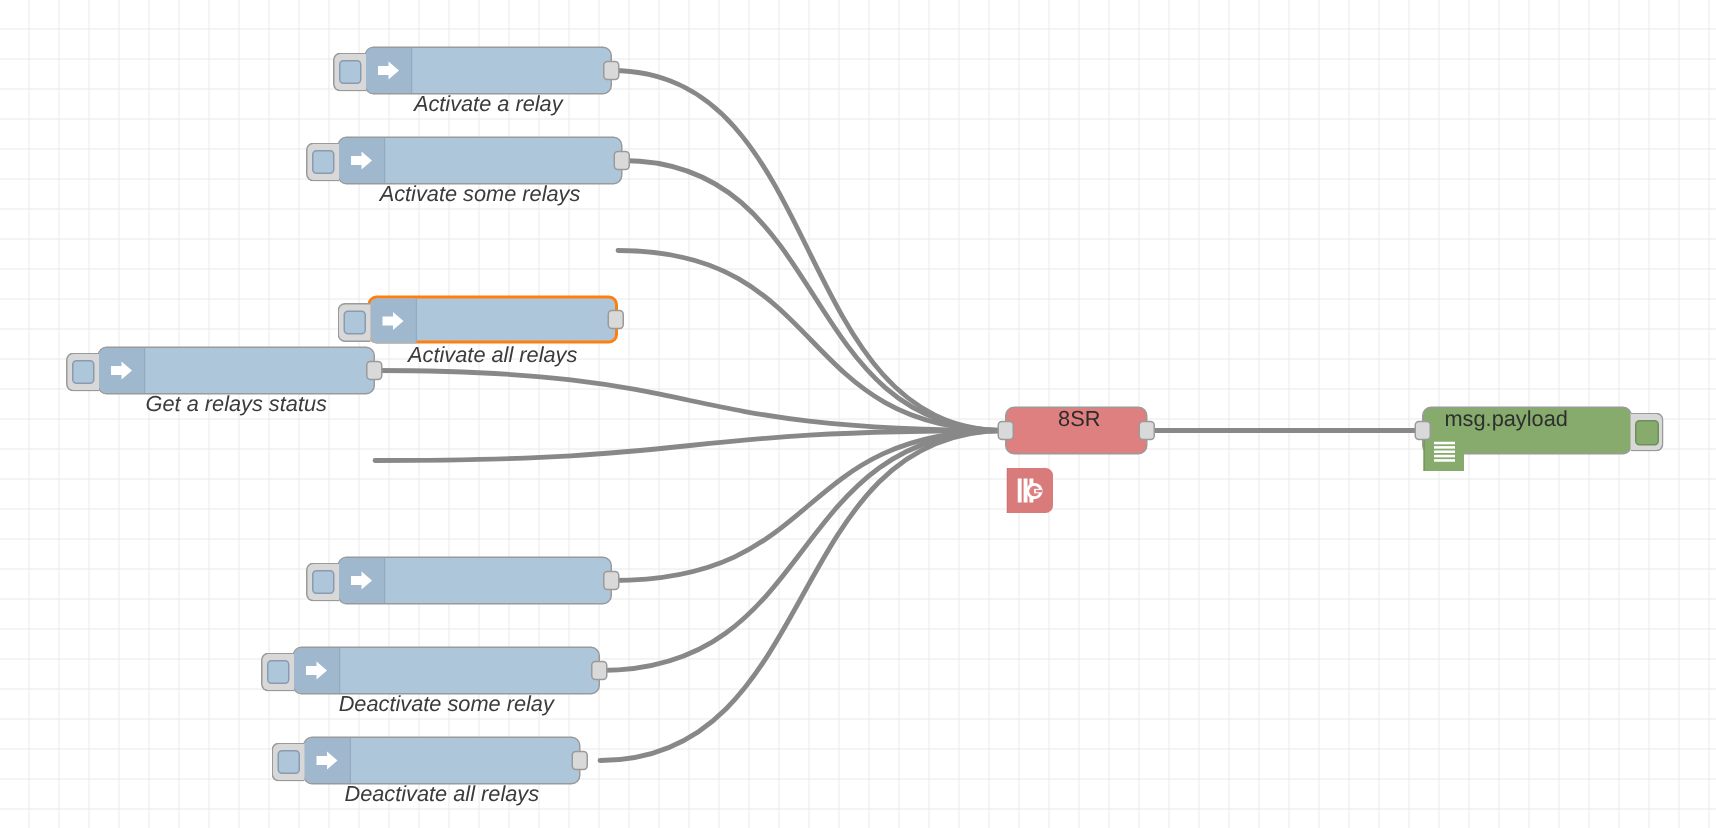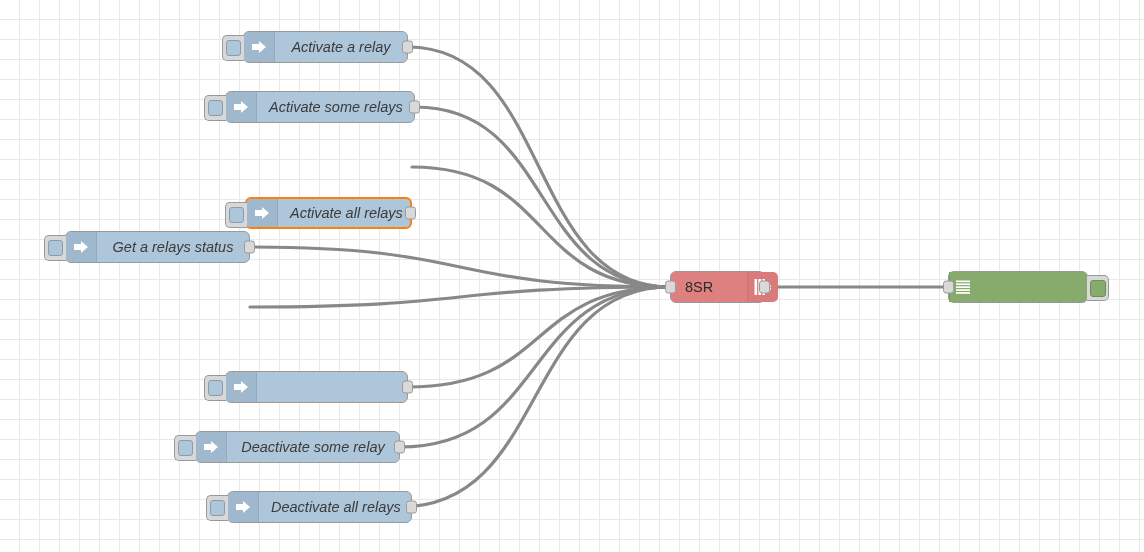--- a/index.html
+++ b/index.html
@@ -41,20 +41,21 @@
   .node {
     position: absolute;
     height: 32px;
     box-sizing: border-box;
     display: flex;
     align-items: stretch;
     border-radius: 6px;
     border: 1px solid #9a9a9a;
     background: #aec6da;
     z-index: 3;
+    flex-direction: column;
   }
   .node.selected {
     border: 2px solid #ff7f0e;
     box-shadow: 0 0 0 0px #ff7f0e;
   }
 
   
   .inject-btn {
     position: absolute;
     left: -22px;
@@ -277,21 +278,21 @@
       </div>
     <div class="node-icon">
       <svg width="18" height="18" viewBox="0 0 18 18">
           <path d="M2 6h7V3l7 6-7 6v-3H2z" fill="#ffffff"></path>
         </svg>
     </div>
     <div class="node-label center">Deactivate some relay</div>
     <div class="port out"></div>
   </div>
 
-  <div class="node" style="left: 227px; top: 491px; width: 185px;">
+  <div class="node" style="left: 202px; top: 491px; width: 185px;">
     <div class="inject-btn">
         <i></i>
       </div>
     <div class="node-icon">
       <svg width="18" height="18" viewBox="0 0 18 18">
           <path d="M2 6h7V3l7 6-7 6v-3H2z" fill="#ffffff"></path>
         </svg>
     </div>
     <div class="node-label center">Deactivate all relays</div>
     <div class="port out"></div>
@@ -309,20 +310,21 @@
         <circle cx="12.6" cy="10.4" r="3.5" fill="#df8080"></circle>
         <rect x="12.4" y="8.9" width="5.4" height="3" fill="#ffffff"></rect>
         <rect x="13.6" y="9.6" width="4.2" height="1.6" fill="#df8080"></rect>
       </svg>
     </div>
     <div class="port out"></div>
   </div>
 
   <div class="node debug" id="debug-node" style="left: 948px; top: 271px; width: 140px;">
     <div class="port in"></div>
+    <div class="node-label">msg.payload</div>
     <div class="debug-icon">
       <svg width="16" height="16" viewBox="0 0 16 16">
         <rect x="1" y="1.5" width="14" height="1.7" fill="#ffffff"></rect>
         <rect x="1" y="4.4" width="14" height="1.7" fill="#ffffff"></rect>
         <rect x="1" y="7.3" width="14" height="1.7" fill="#ffffff"></rect>
         <rect x="1" y="10.2" width="14" height="1.7" fill="#ffffff"></rect>
         <rect x="1" y="13.1" width="14" height="1.7" fill="#ffffff"></rect>
       </svg>
     </div>
     <div class="debug-btn">

